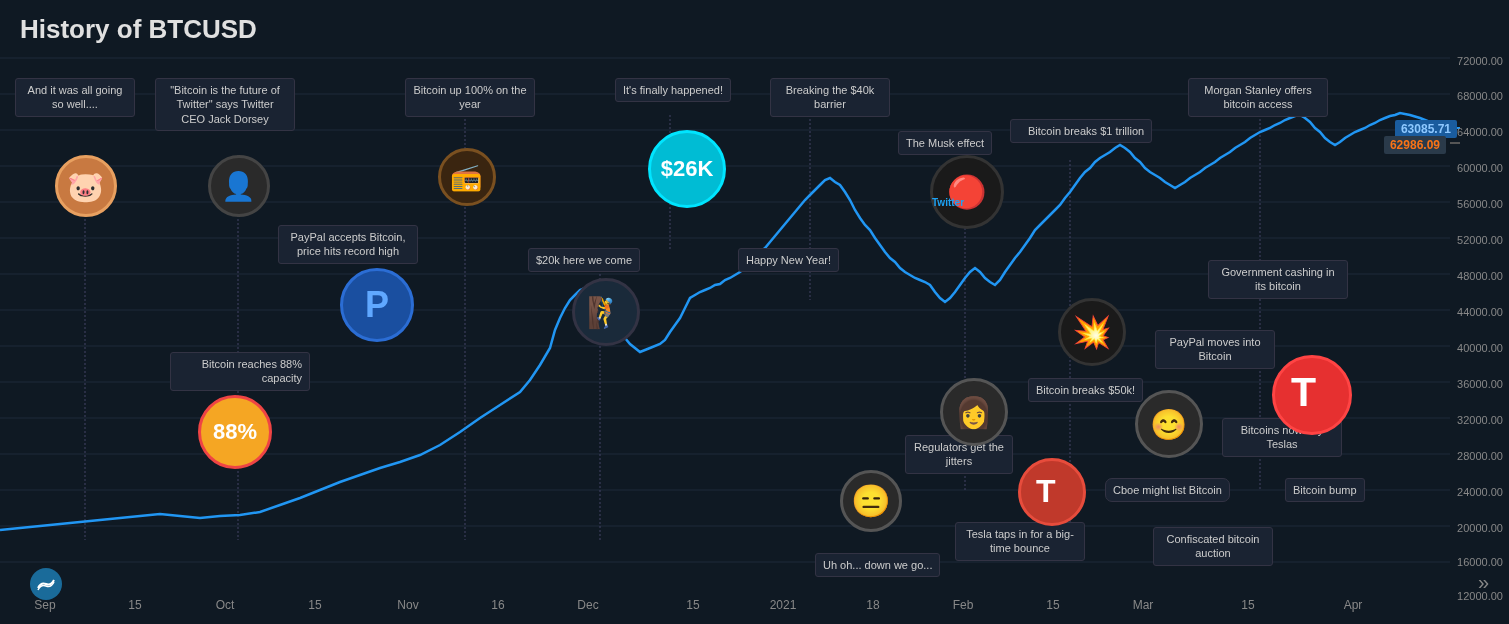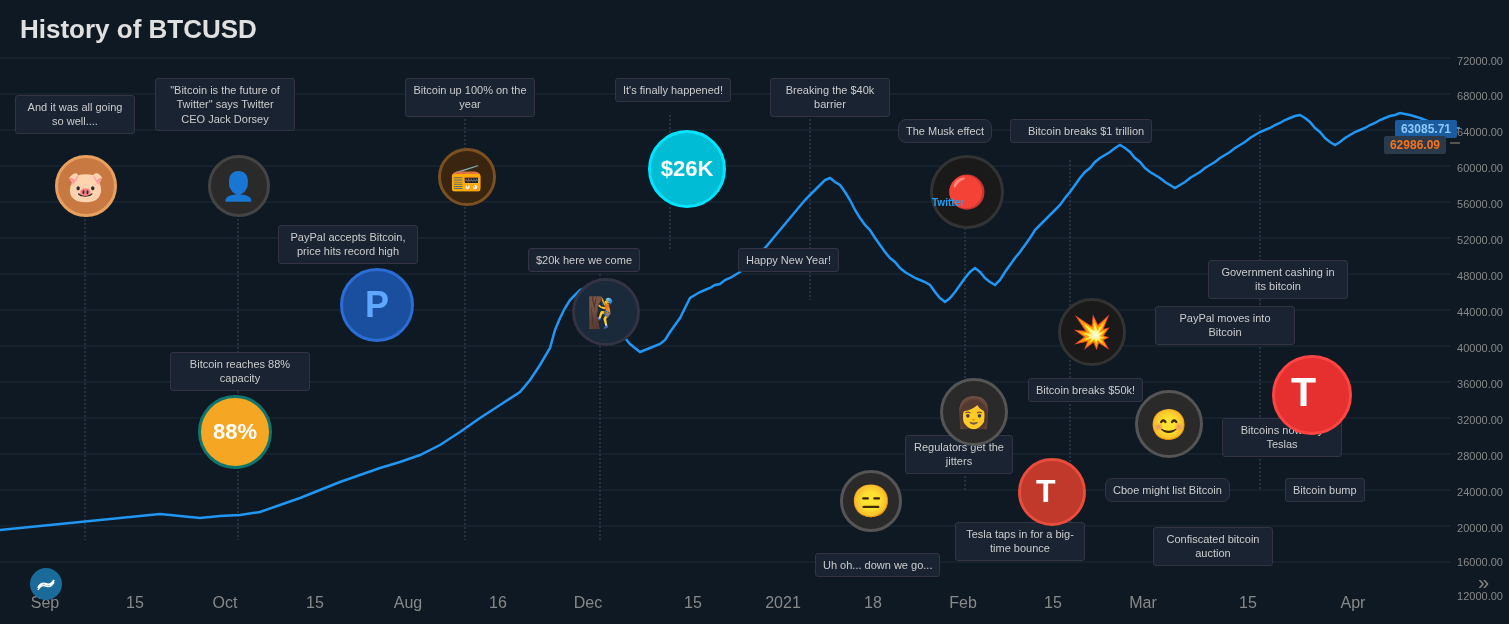--- a/index.html
+++ b/index.html
@@ -31,21 +31,21 @@
       position: absolute;
       right: 6px;
       font-size: 11px;
       color: #888;
       margin-left: 35px;
     }
     
     .x-label {
       position: absolute;
       bottom: 12px;
-      font-size: 16px;
+      font-size: 12px;
       color: #888;
       transform: translateX(-50%);
     }
     
     .annotation {
       position: absolute;
       background: #1a2332;
       border: 1px solid #334;
       border-radius: 3px;
       padding: 4px 7px;
@@ -368,60 +368,61 @@
   <div class="y-label" style="top: 556px;">16000.00</div>
   <div class="y-label" style="top: 590px;">12000.00</div>
 
   <div class="price-label" style="top: 120px; background: #1a5c9e; color: #8ec8ff; right: 52px;">63085.71</div>
   <div class="price-label" style="top: 136px; background: #2a3a4a; color: #f97316; right: 63px;">62986.09</div>
 
   <div class="x-label" style="left: 45px;">Sep</div>
   <div class="x-label" style="left: 135px;">15</div>
   <div class="x-label" style="left: 225px;">Oct</div>
   <div class="x-label" style="left: 315px;">15</div>
-  <div class="x-label" style="left: 408px;">Aug</div>
+  <div class="x-label" style="left: 408px;">Nov</div>
   <div class="x-label" style="left: 498px;">16</div>
   <div class="x-label" style="left: 588px;">Dec</div>
   <div class="x-label" style="left: 693px;">15</div>
   <div class="x-label" style="left: 783px;">2021</div>
   <div class="x-label" style="left: 873px;">18</div>
   <div class="x-label" style="left: 963px;">Feb</div>
   <div class="x-label" style="left: 1053px;">15</div>
   <div class="x-label" style="left: 1143px;">Mar</div>
   <div class="x-label" style="left: 1248px;">15</div>
   <div class="x-label" style="left: 1353px;">Apr</div>
 
-  <div class="annotation multi" style="left:15px; top:78px; width:120px;margin-top:17px;">And it was all going so well....</div>
+  <div class="annotation multi" style="left:15px; top:78px; width:120px;">And it was all going so well....</div>
 
   <div class="annotation multi" style="left:155px; top:78px; width:148px;">"Bitcoin is the future of Twitter" says Twitter CEO Jack Dorsey</div>
 
   <div class="annotation multi" style="left:405px; top:78px; width:130px;">Bitcoin up 100% on the year</div>
 
   <div class="annotation" style="left:615px; top:78px;">It's finally happened!</div>
 
   <div class="annotation multi" style="left:770px; top:78px; width:120px;">Breaking the $40k barrier</div>
 
-  <div class="annotation" style="left:898px; top:119px;border-radius:8px;">The Musk effect</div>
+  <div class="annotation" style="left:898px; top:131px;">The Musk effect</div>
 
   <div class="annotation" style="left:1010px; top:119px;padding-left:17px;">Bitcoin breaks $1 trillion</div>
 
+  <div class="annotation multi" style="left:1188px; top:78px; width:148px;">Morgan Stanley offers bitcoin access</div>
 
   <div class="annotation" style="left:528px; top:248px;">$20k here we come</div>
 
   <div class="annotation multi" style="left:278px; top:225px; width:140px;">PayPal accepts Bitcoin, price hits record high</div>
 
   <div class="annotation" style="left:738px; top:248px;">Happy New Year!</div>
 
   <div class="annotation multi" style="left:1208px; top:260px; width:140px;">Government cashing in its bitcoin</div>
 
-  <div class="annotation multi" style="left:170px; top:352px; width:156px;">Bitcoin reaches 88% capacity</div>
+  <div class="annotation multi" style="left:170px; top:352px; width:156px;text-align:right;">Bitcoin reaches 88% capacity</div>
 
   <div class="annotation multi" style="left:905px; top:435px; width:108px;">Regulators get the jitters</div>
 
-  <div class="annotation multi" style="left:1155px; top:306px; width:140px;text-align:center;">PayPal moves into Bitcoin</div>
+  <div class="annotation multi" style="left:1155px; top:330px; width:120px;text-align:center;">PayPal moves into Bitcoin</div>
 
   <div class="annotation" style="left:1028px; top:378px;">Bitcoin breaks $50k!</div>
 
   <div class="annotation multi" style="left:1222px; top:418px; width:120px;">Bitcoins now buy Teslas</div>
 
   <div class="annotation" style="left:1105px; top:478px;border-radius:7px;">Cboe might list Bitcoin</div>
 
   <div class="annotation" style="left:1285px; top:478px;">Bitcoin bump</div>
 
   <div class="annotation multi" style="left:1153px; top:527px; width:120px;">Confiscated bitcoin auction</div>
@@ -447,21 +448,21 @@
   </div>
 
   <div class="circle-icon" style="left:572px; top:278px; width:68px; height:68px; background:#1a2a3a; border:3px solid #334;">
     <span style="font-size:30px;">🧗</span>
   </div>
 
   <div class="circle-icon" style="left:648px; top:130px; width:78px; height:78px; background:#00bcd4; border:3px solid #00e5ff;">
     <span style="font-size:22px; font-weight:bold; color:#fff;">$26K</span>
   </div>
 
-  <div class="circle-icon" style="left:198px; top:395px; width:74px; height:74px; background:#f5a623; border:3px solid #0f766e;">
+  <div class="circle-icon" style="left:198px; top:395px; width:74px; height:74px; background:#f5a623; border:3px solid #ef4444;">
     <span style="font-size:22px; font-weight:bold; color:#fff;">88%</span>
   </div>
 
   <div class="circle-icon" style="left:840px; top:470px; width:62px; height:62px; background:#2a2a2a; border:3px solid #555;">
     <span style="font-size:32px;">😑</span>
   </div>
 
   <div class="circle-icon" style="left:930px; top:155px; width:74px; height:74px; background:#1a1a1a; border:3px solid #333;">
     <span style="font-size:32px;">🔴</span>
   </div>

